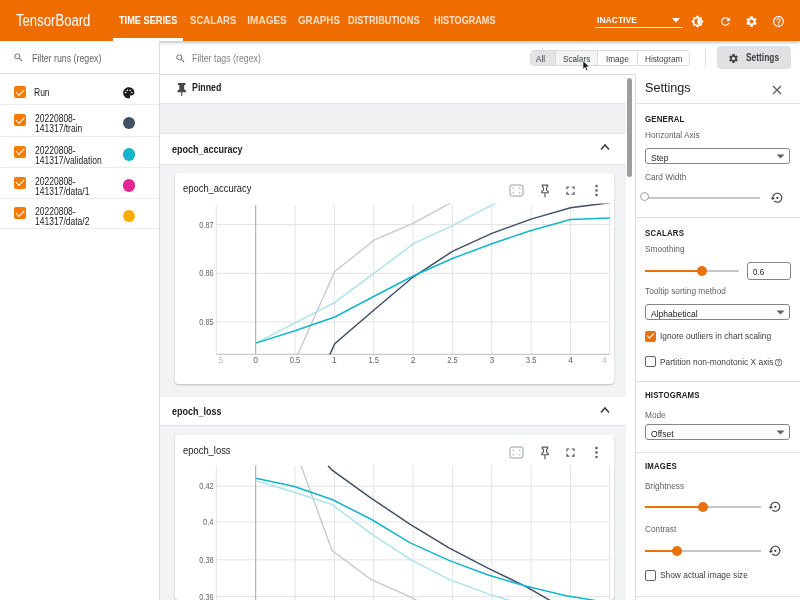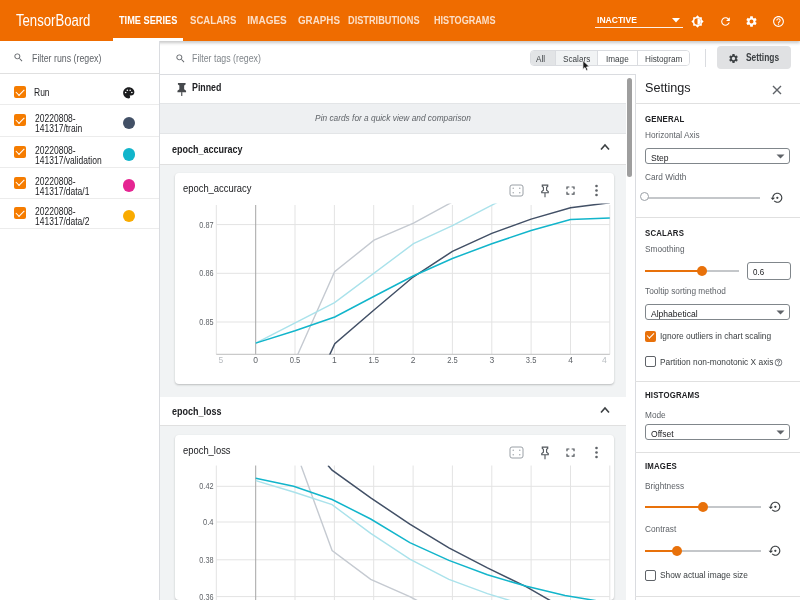--- a/index.html
+++ b/index.html
@@ -114,21 +114,20 @@
     </svg>
 <div class="abs t" style="left:746px;top:52px;color:#3c4043;font-size:10px;font-weight:bold;transform:scaleX(0.84);">Settings</div>
 
 <svg class="abs" style="left:176px;top:81.5px;" width="11.5" height="14.5" viewBox="0 0 24 30">
       <path fill="#46494d" d="M4 2h16v3l-3 2v8l4 3v3H3v-3l4-3V7L4 5z"></path>
       <rect x="10.8" y="21" width="2.4" height="8" fill="#46494d"></rect>
     </svg>
 <div class="abs t" style="left:191.9px;top:81.2px;color:#202124;font-size:10.5px;font-weight:bold;transform:scaleX(0.84);">Pinned</div>
 
 <div class="abs" style="left:160px;top:103px;width:465.5px;height:30.5px;background:#eef0f2;border-top:1px solid #e3e5e7;border-bottom:1px solid #e3e5e7;"></div>
-<div class="abs" style="left:160px;top:111.8px;width:465px;text-align:center;color:#5f6368;font-size:9.5px;font-style:italic;"><span style="display:inline-block;transform:scaleX(0.875);transform-origin:center;white-space:nowrap;">Pin cards for a quick view and comparison</span></div>
 
 <div class="abs t" style="left:172px;top:143.5px;color:#202124;font-size:10px;font-weight:bold;transform:scaleX(0.9);">epoch_accuracy</div>
 <svg class="abs" style="left:600px;top:142.5px;" width="10" height="8">
       <path d="M1,6.5 L5,2 L9,6.5" fill="none" stroke="#3c4043" stroke-width="1.6"></path>
     </svg>
 <div class="abs" style="left:160px;top:163.5px;width:465.5px;height:227px;background:#f1f3f4;border-top:1px solid #e0e0e0;"></div>
 
 <div class="abs" style="left:174.7px;top:173px;width:439px;height:211.4px;background:#fff;border-radius:4px;box-shadow:0 1px 2px rgba(60,64,67,0.3);"></div>
 <div class="abs t" style="left:183.4px;top:182.7px;color:#202124;font-size:10px;transform:scaleX(0.94);">epoch_accuracy</div>
 <svg class="abs" style="left:509px;top:184px;" width="15" height="13" viewBox="0 0 15 13">

